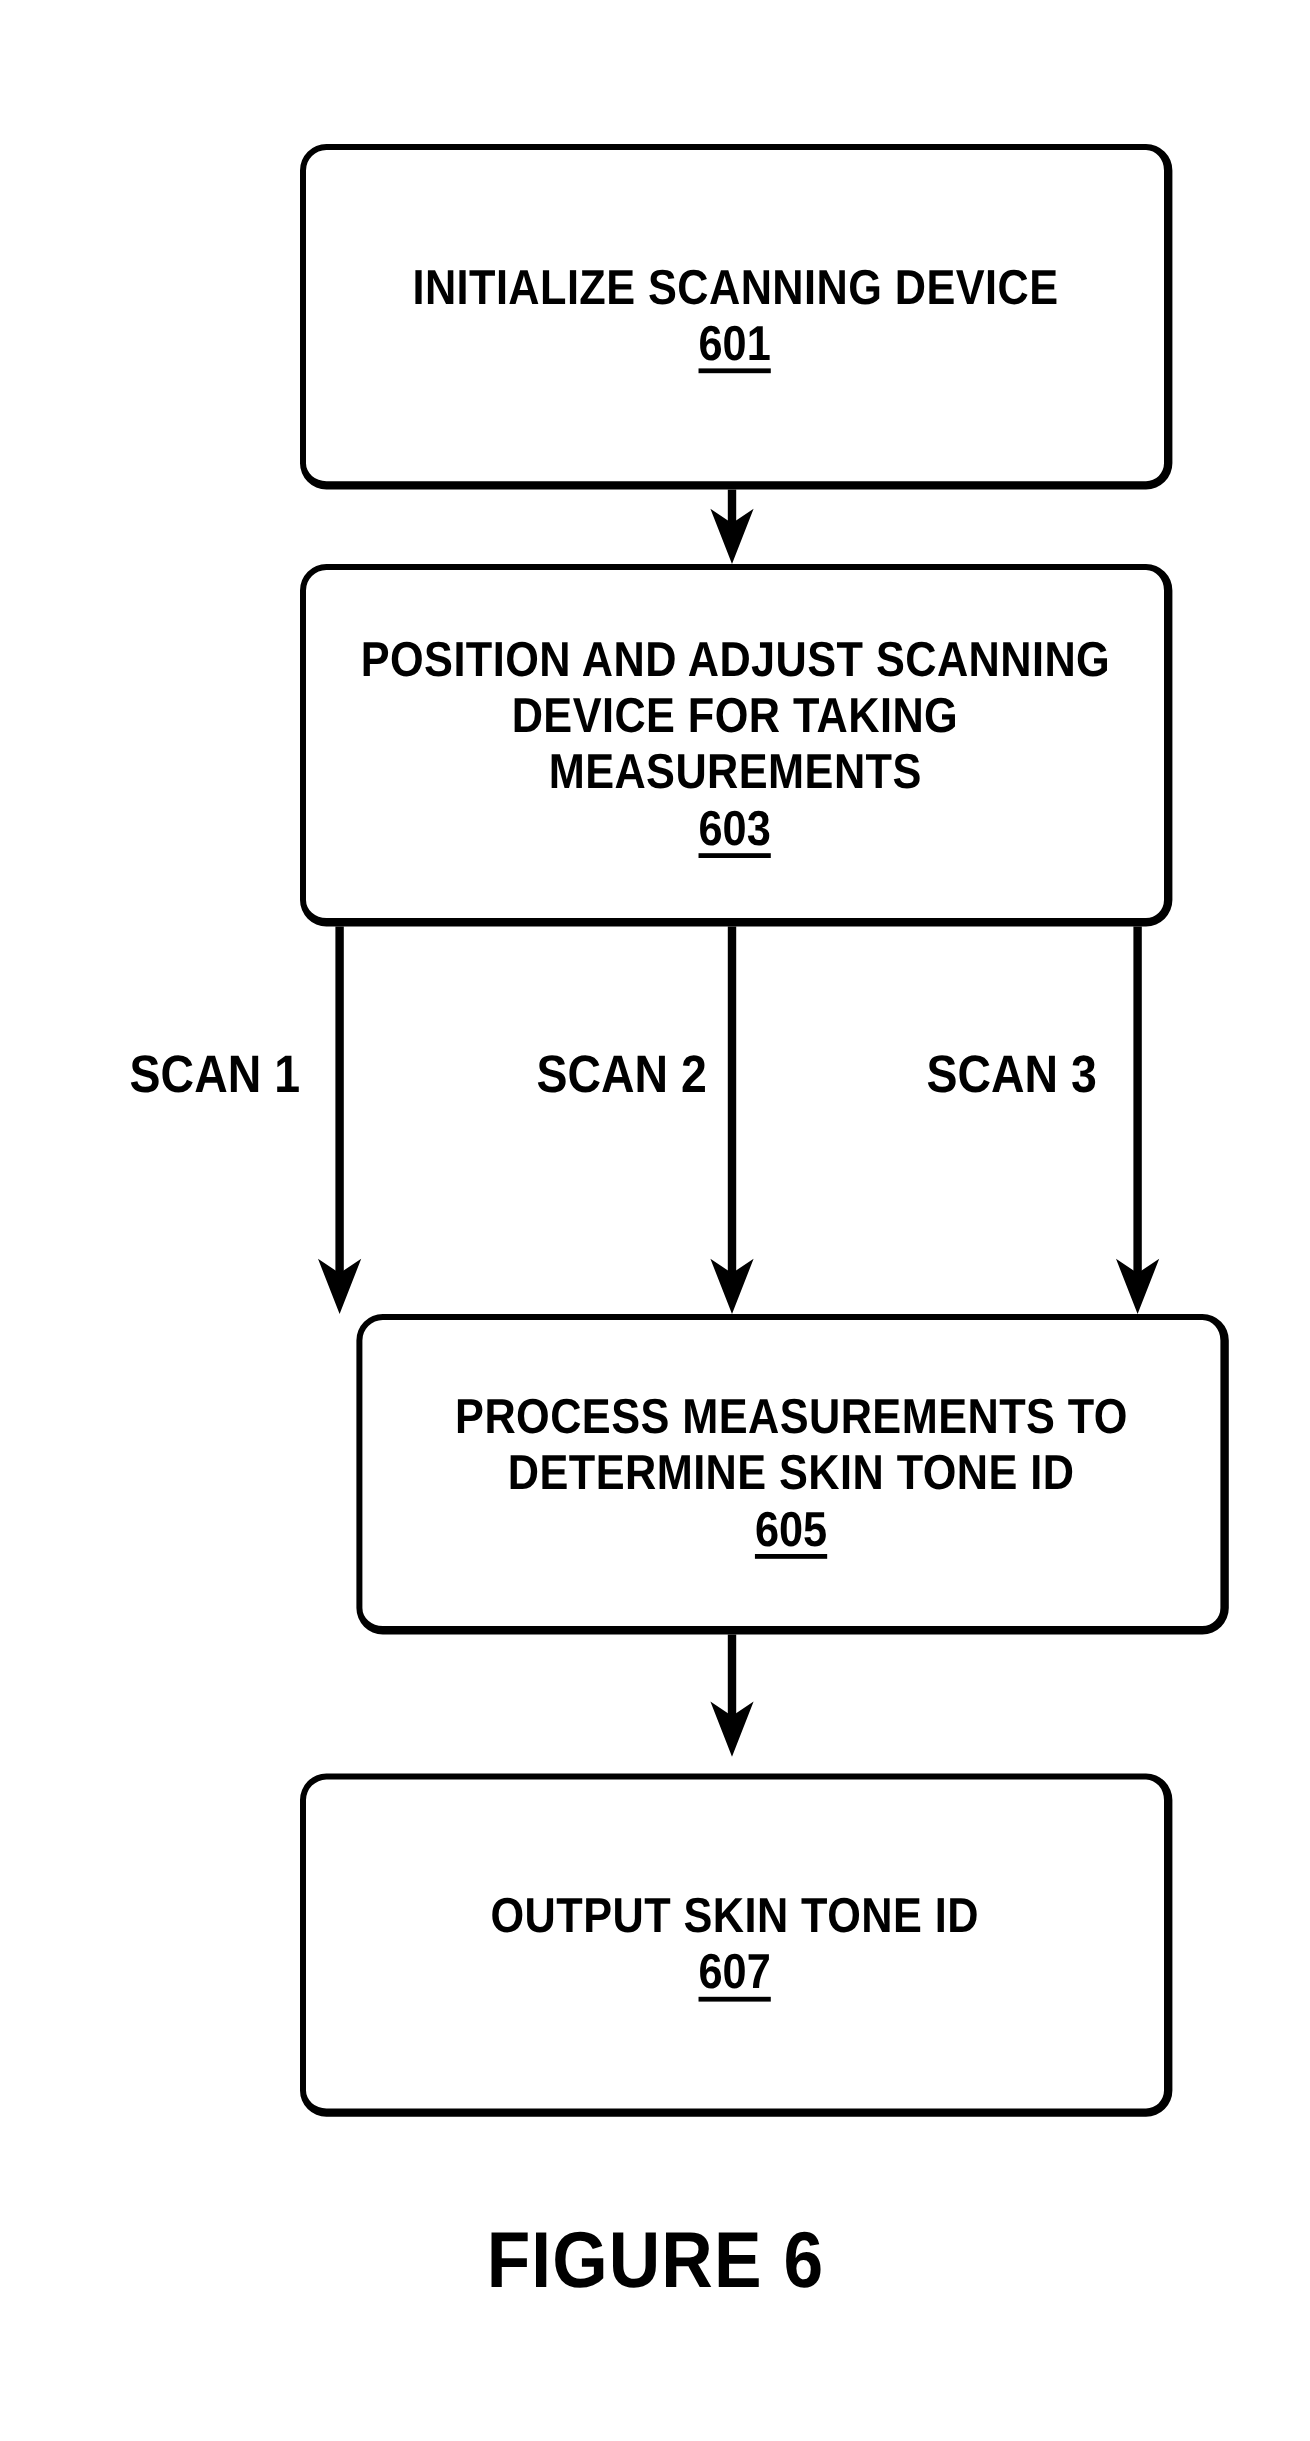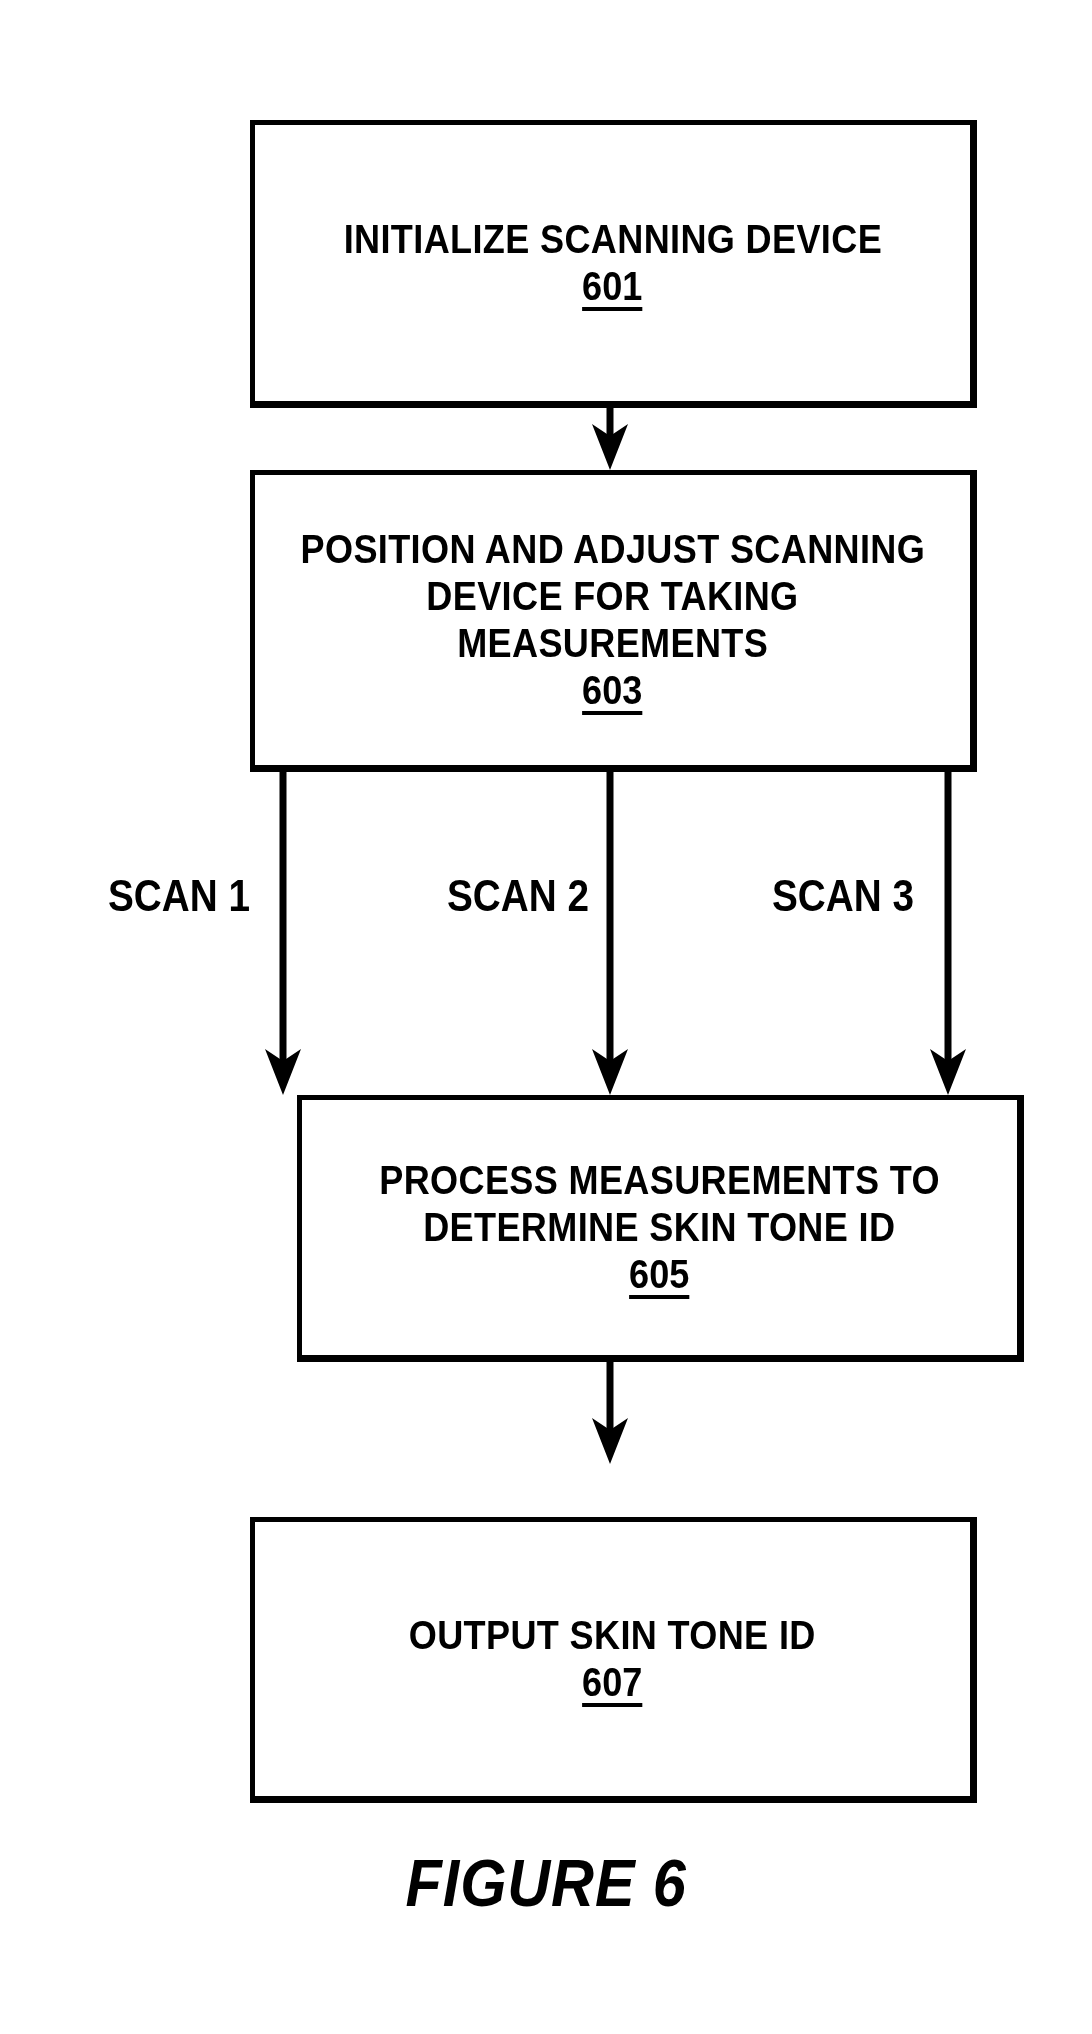--- a/index.html
+++ b/index.html
@@ -27,20 +27,21 @@
     box-sizing: border-box;
     background: #ffffff;
     border-top: 5px solid #000;
     border-left: 5px solid #000;
     border-right: 7px solid #000;
     border-bottom: 7px solid #000;
     display: flex;
     flex-direction: column;
     align-items: center;
     justify-content: center;
+    border-radius: 22px;
   }
   .fc-text {
     font-family: "Liberation Sans Narrow", "Liberation Sans", sans-serif;
     font-weight: bold;
     font-size: 41px;
     line-height: 47px;
     letter-spacing: 0.4px;
     color: #000;
     text-align: center;
     white-space: nowrap;
@@ -58,21 +59,21 @@
     text-underline-offset: 7px;
     text-decoration-thickness: 4px;
     transform: scaleX(0.88);
     transform-origin: center center;
   }
 
   
   #box-601 { left: 250px; top: 120px;  width: 727px; height: 288px; }
   #box-603 { left: 250px; top: 470px;  width: 727px; height: 302px; }
   #box-605 { left: 250px; top: 1095px; width: 727px; height: 267px; margin-left: 47px; }
-  #box-607 { left: 250px; top: 1517px; width: 727px; height: 286px; }
+  #box-607 { left: 250px; top: 1478px; width: 727px; height: 286px; }
 
   
   .conn {
     position: absolute;
     overflow: visible;
   }
   .conn svg { display: block; overflow: visible; }
 
   
   .scan-label {
@@ -92,21 +93,20 @@
 
   
   #figure-caption {
     position: absolute;
     left: 0;
     top: 1845px;
     width: 1092px;
     text-align: center;
     font-family: "Liberation Sans Narrow", "Liberation Sans", sans-serif;
     font-weight: bold;
-    font-style: italic;
     font-size: 66px;
     letter-spacing: 1px;
     color: #000;
   }
   #figure-caption span {
     display: inline-block;
     transform: scaleX(0.9);
   }
 </style>
 </head>

